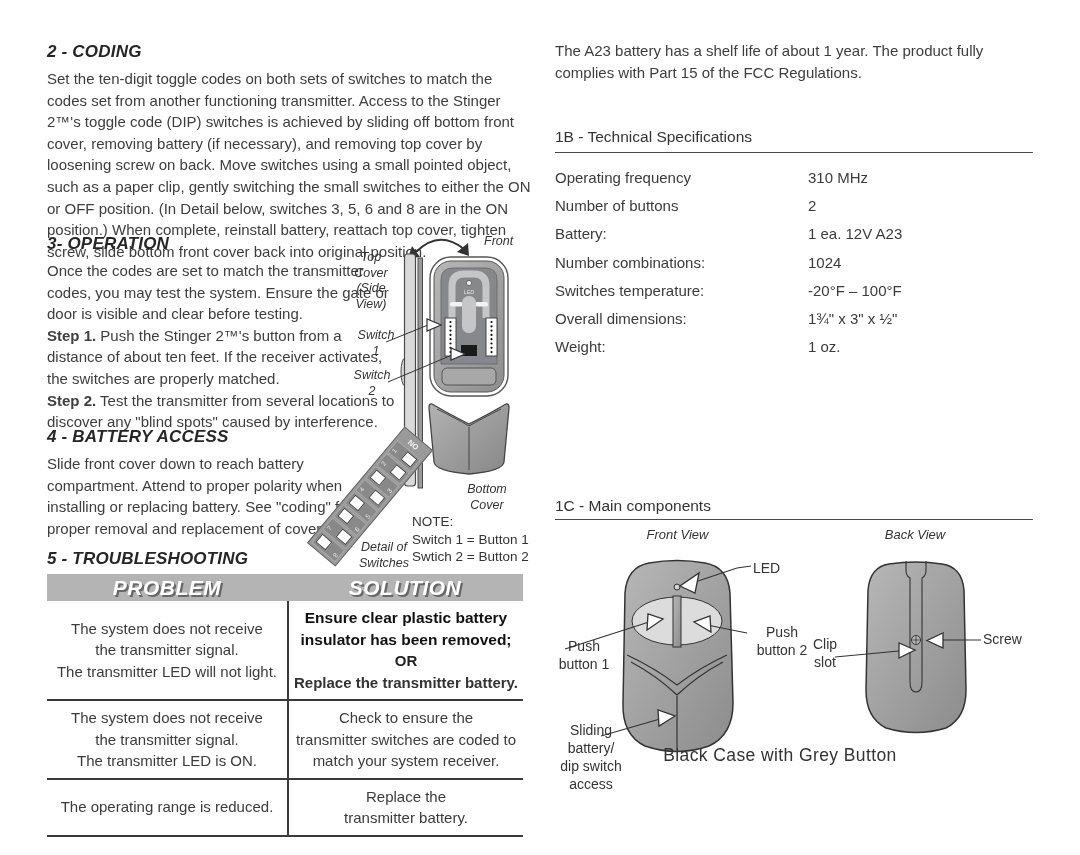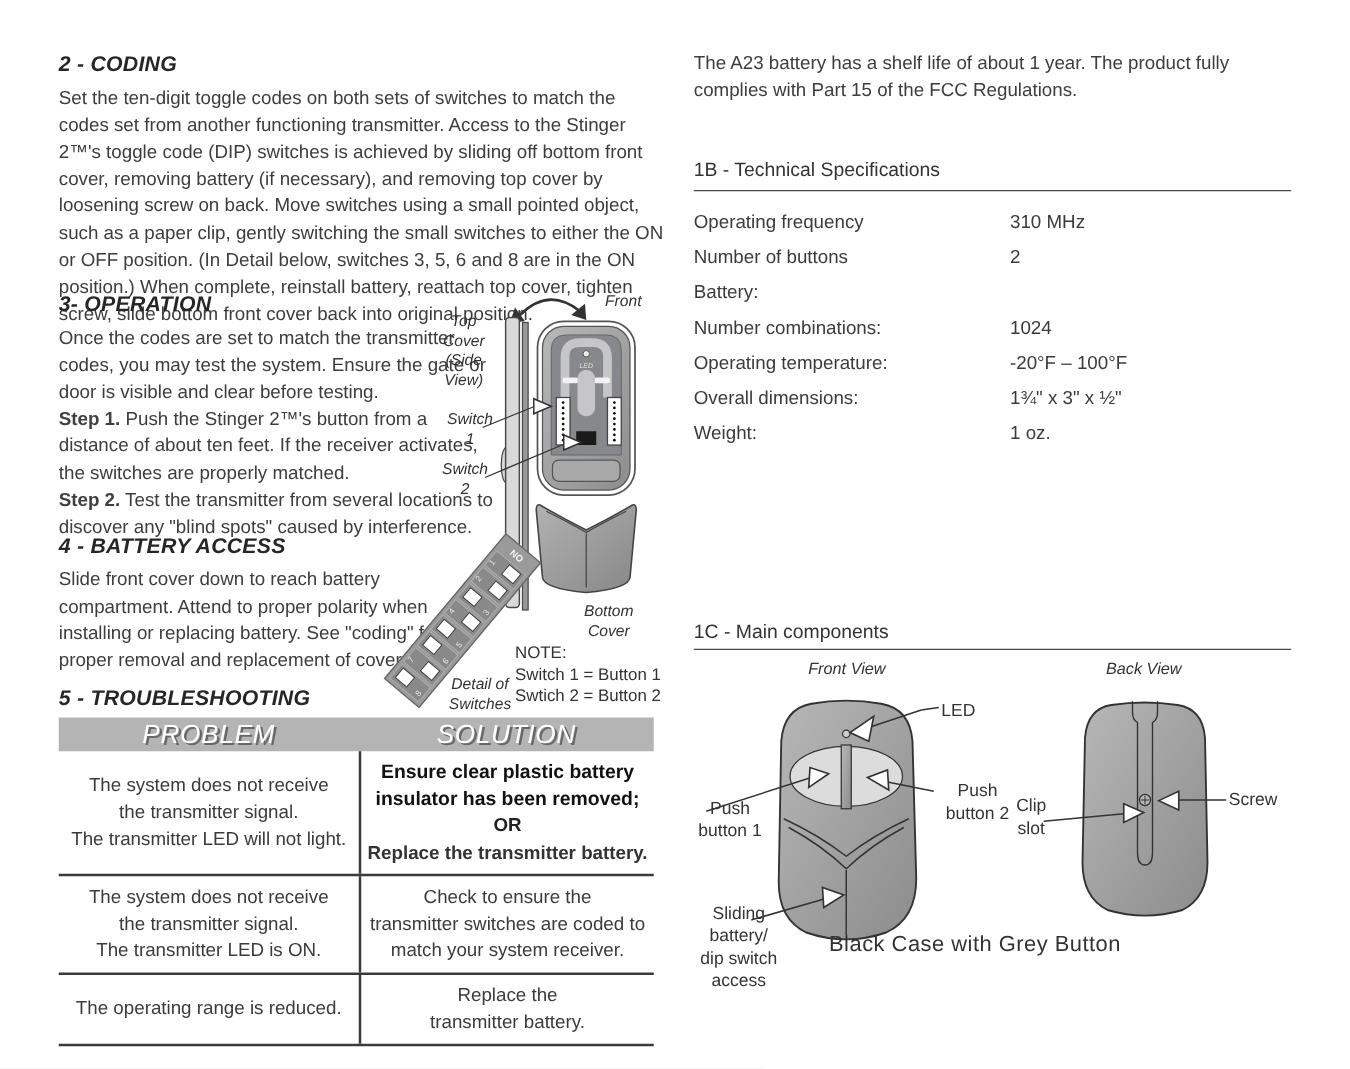--- a/index.html
+++ b/index.html
@@ -24,21 +24,21 @@
 
   .sec-trouble-head{left:47px;top:549px;width:400px;}
 
   
   .t-table{left:47px;top:574px;width:476px;}
   .t-header{
     display:grid;grid-template-columns:240px 236px;height:27px;
     background:#b4b4b4;align-items:center;
   }
   .t-header .hcell{
-    text-align:center;color:#ffffff;font-weight:normal;font-style:italic;
+    text-align:center;color:#ffffff;font-weight:bold;font-style:italic;
     font-size:21px;letter-spacing:.5px;
     text-shadow:2px 2px 0 rgba(90,90,90,.85);
   }
   .t-body{border-bottom:2px solid #3a3a3a;}
   .t-row{display:grid;grid-template-columns:240px 236px;}
   .t-row + .t-row{border-top:2px solid #3a3a3a;}
   .t-cell{
     display:flex;align-items:center;justify-content:center;text-align:center;
     font-size:15px;line-height:21.5px;padding:6px 4px;min-height:62px;
   }
@@ -297,27 +297,28 @@
     <div class="spec-row">
         <div class="spec-label">Operating frequency</div>
         <div class="spec-value">310 MHz</div>
       </div>
     <div class="spec-row">
         <div class="spec-label">Number of buttons</div>
         <div class="spec-value">2</div>
       </div>
     <div class="spec-row">
         <div class="spec-label">Battery:</div>
+        <div class="spec-value">1 ea. 12V A23</div>
       </div>
     <div class="spec-row">
         <div class="spec-label">Number combinations:</div>
         <div class="spec-value">1024</div>
       </div>
     <div class="spec-row">
-        <div class="spec-label">Operating temperature:</div>
+        <div class="spec-label">Switches temperature:</div>
         <div class="spec-value">-20°F – 100°F</div>
       </div>
     <div class="spec-row">
         <div class="spec-label">Overall dimensions:</div>
         <div class="spec-value">1¾" x 3" x ½"</div>
       </div>
     <div class="spec-row">
         <div class="spec-label">Weight:</div>
         <div class="spec-value">1 oz.</div>
       </div>

